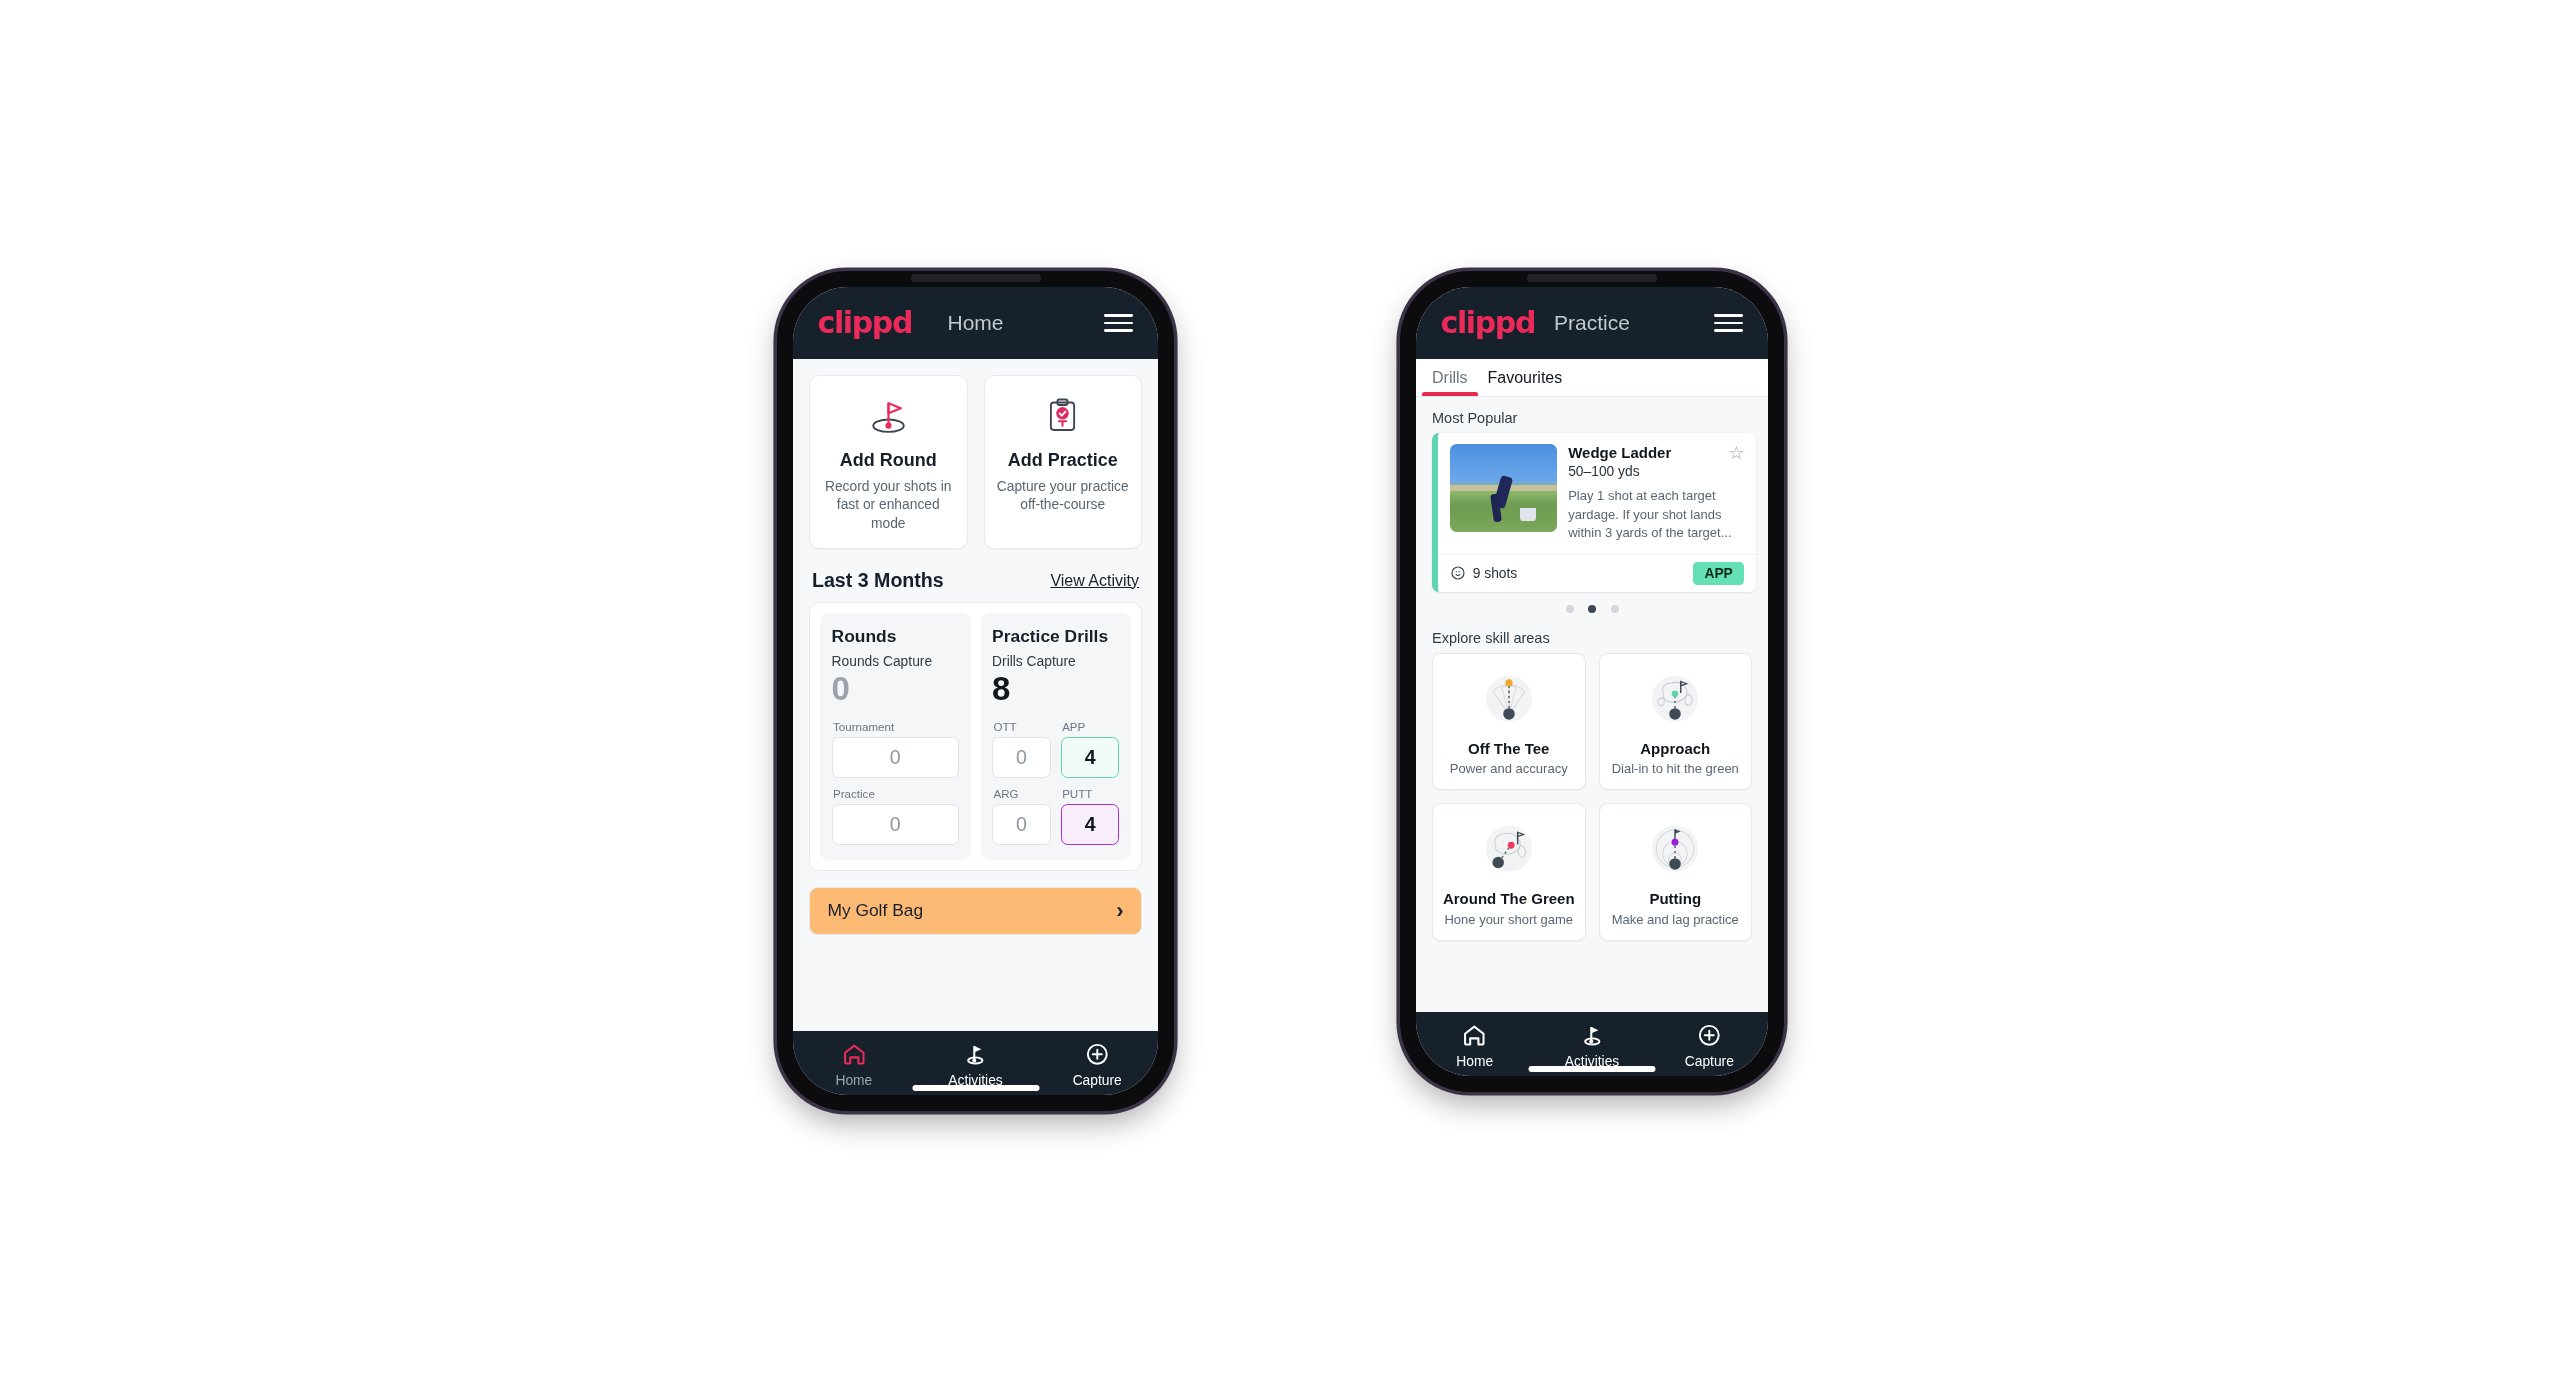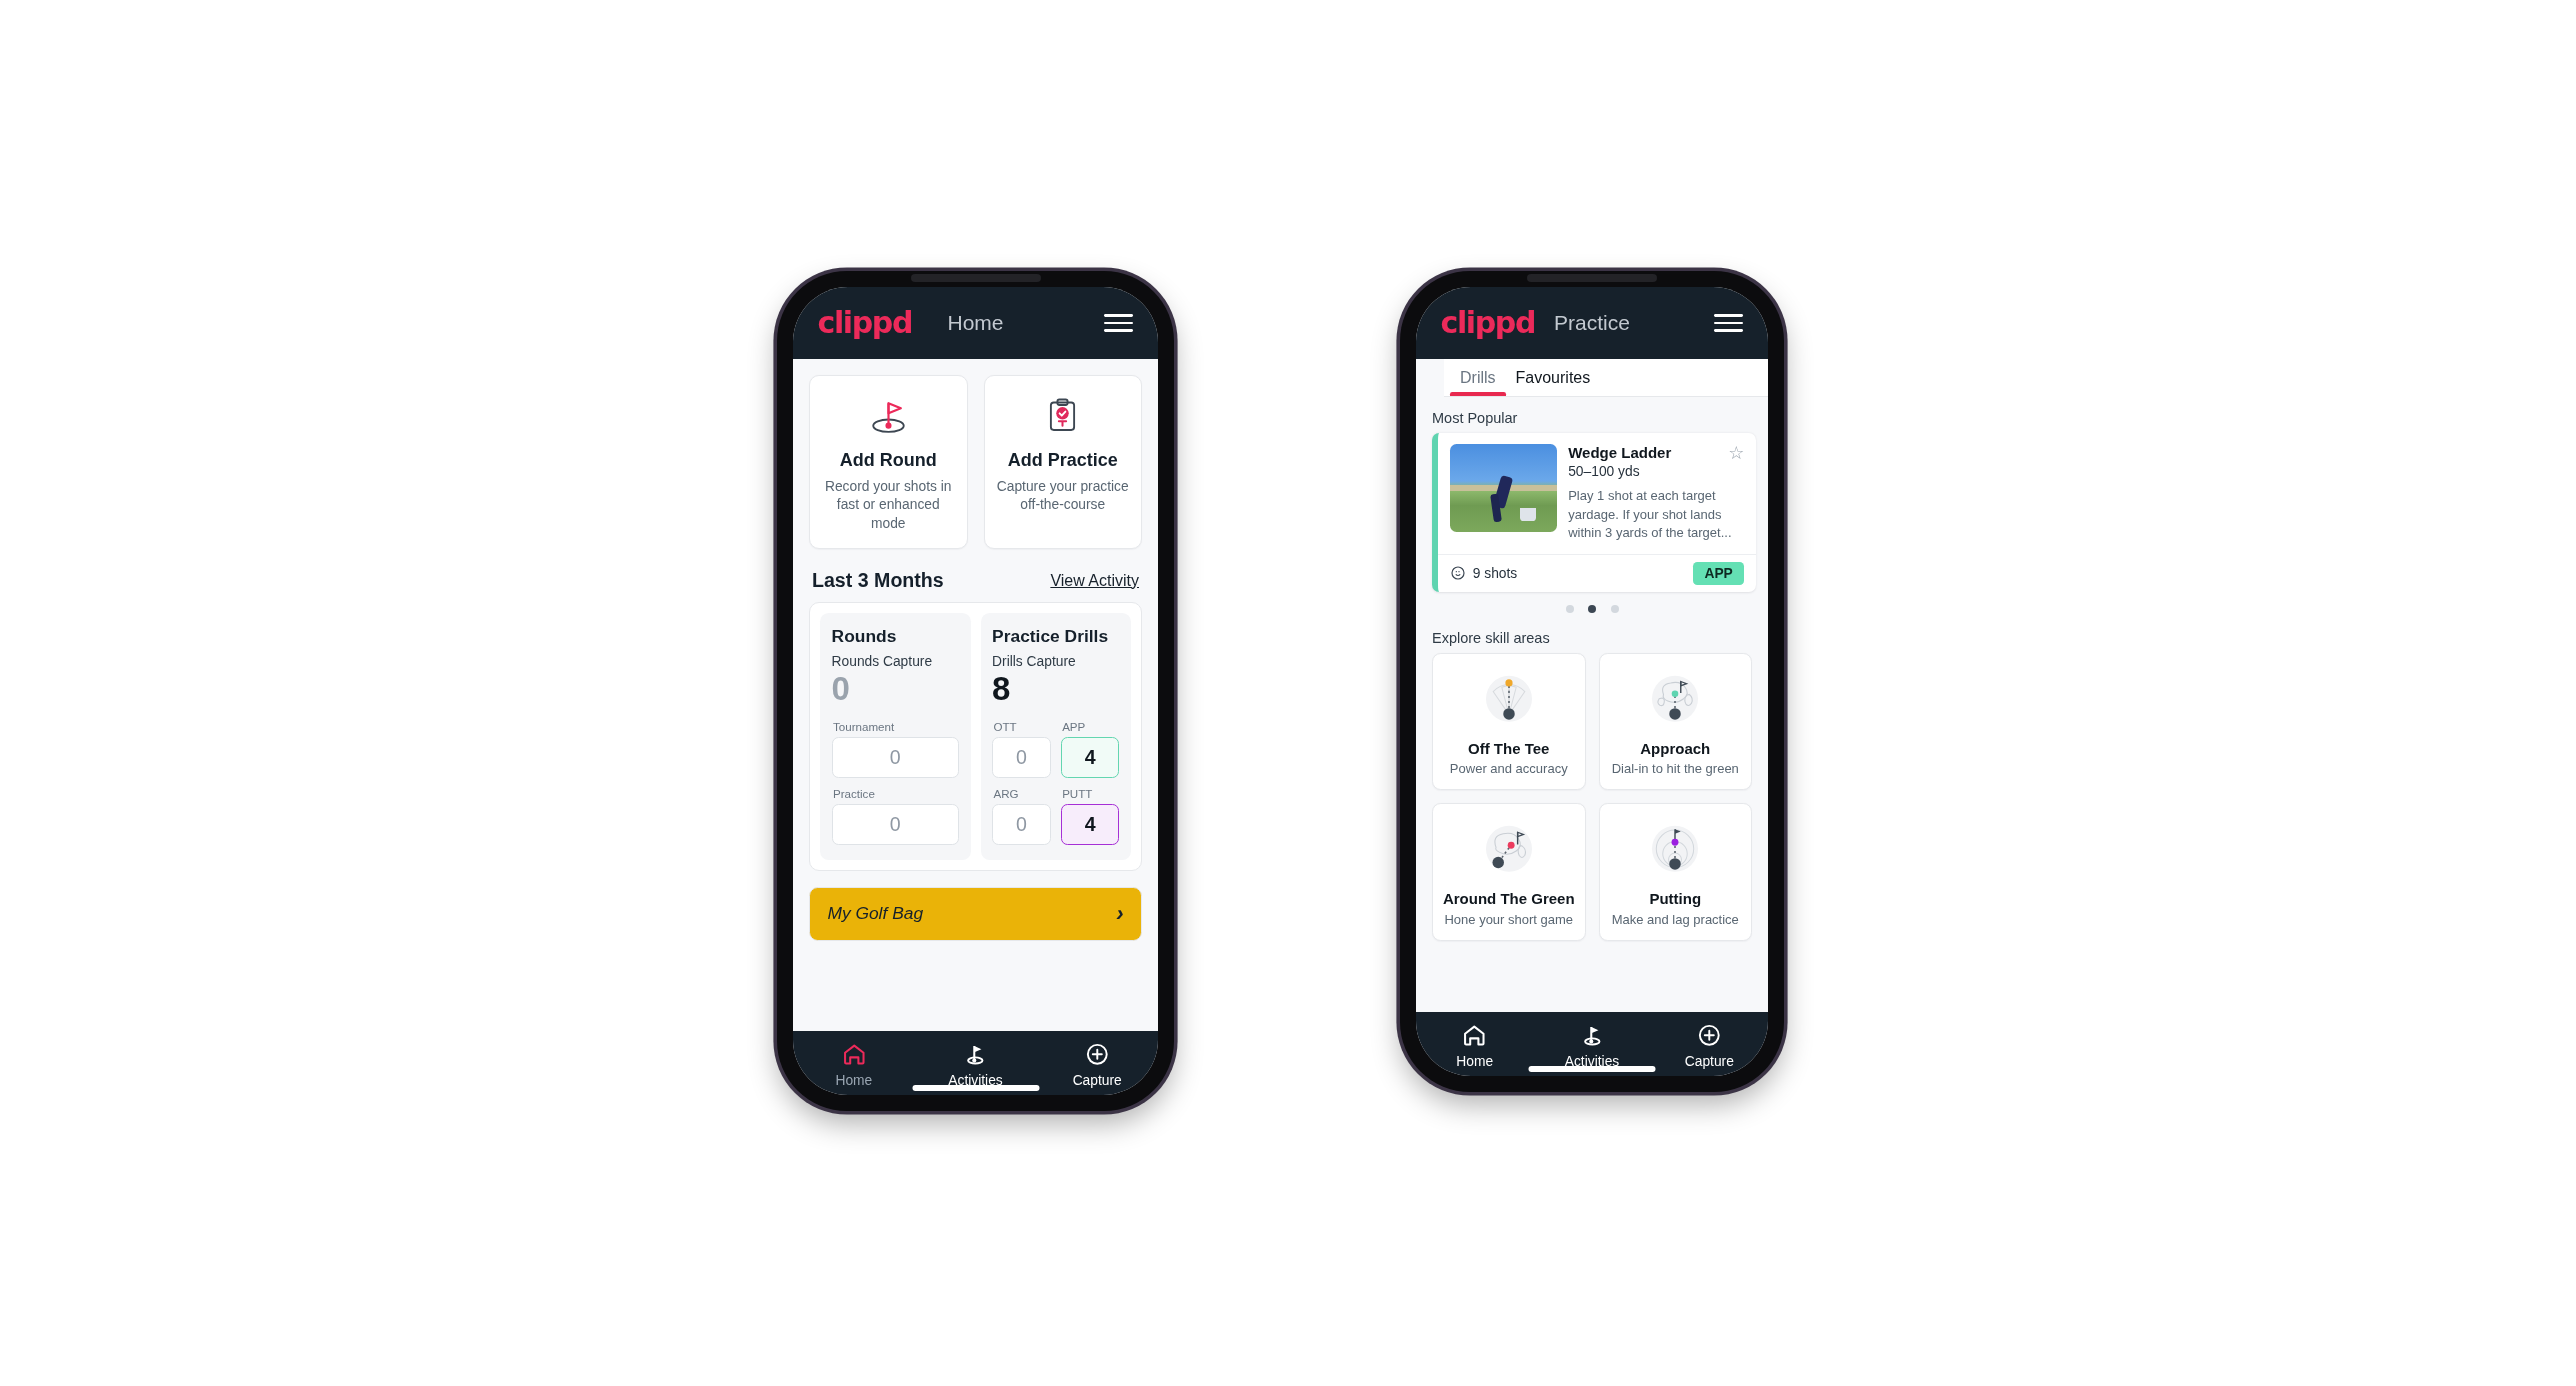--- a/index.html
+++ b/index.html
@@ -97,43 +97,43 @@
     font-size: 19.6px; color: #8f98a3; font-weight: 400;
   }
   .mini-box.filled-app { border-color: #63d6b0; background: #f1fbf7; color: #10171e; font-weight: 700; }
   .mini-box.filled-putt { border-color: #a62fd6; background: #f7edfb; color: #10171e; font-weight: 700; }
   .mini-row { display: flex; gap: 10px; }
   .mini-row > div { flex: 1; }
   .mini-stack { margin-bottom: 8.7px; }
 
   
   .bag-card {
-    margin: 16px 16px 0 16px; background: #eab308; border: 0.7px solid #e6e8eb; border-radius: 8.7px;
-    height: 54px; display: flex; align-items: center; padding: 0 17.4px;
-    font-size: 17.4px; color: #15202b; font-style: italic;
+    margin: 16px 16px 0 16px; background: #fdba74; border: 0.7px solid #e6e8eb; border-radius: 8.7px;
+    height: 48px; display: flex; align-items: center; padding: 0 17.4px;
+    font-size: 17.4px; color: #15202b;
   }
   .chev { margin-left: auto; font-size: 22px; color: #15202b; line-height: 1; font-weight: 600; }
 
   
   .bottomnav {
     flex: 0 0 auto; background: #16212b; padding: 10px 0 7.2px 0;
     display: flex; position: relative;
   }
   .nav-item { flex: 1; text-align: center; }
   .nav-ic { height: 27.5px; display: flex; align-items: center; justify-content: center; margin-bottom: 4.3px; }
   .nav-txt { font-size: 13.8px; }
   .nav-txt.inactive { color: #9aa6b2; }
   .nav-txt.active { color: #ffffff; }
   .homebar {
     position: absolute; bottom: 4.3px; left: 50%; transform: translateX(-50%);
     width: 127px; height: 5.8px; border-radius: 2.9px; background: #fff;
   }
 
   
-  .tabs { background: #fff; display: flex; padding: 0 6px; border-bottom: 0.7px solid #e6e8eb; margin-left: 28px; }
+  .tabs { background: #fff; display: flex; padding: 0 6px; border-bottom: 0.7px solid #e6e8eb; }
   .tab { padding: 10px 10px 8.7px 10px; font-size: 16px; position: relative; }
   .tab.inactive { color: #6b7682; }
   .tab.active-tab { color: #10171e; }
   .tab .underline { position: absolute; left: 0; right: 0; bottom: 0; height: 3.6px; background: #e8294f; border-radius: 2.2px 2.2px 0 0; }
 
   .blk-label { font-size: 14.5px; color: #2f3b46; padding: 13px 16px 7.2px 16px; }
 
   
   .carousel { padding: 0 0 0 16px; display: flex; gap: 11.6px; }
   .drill-card {

